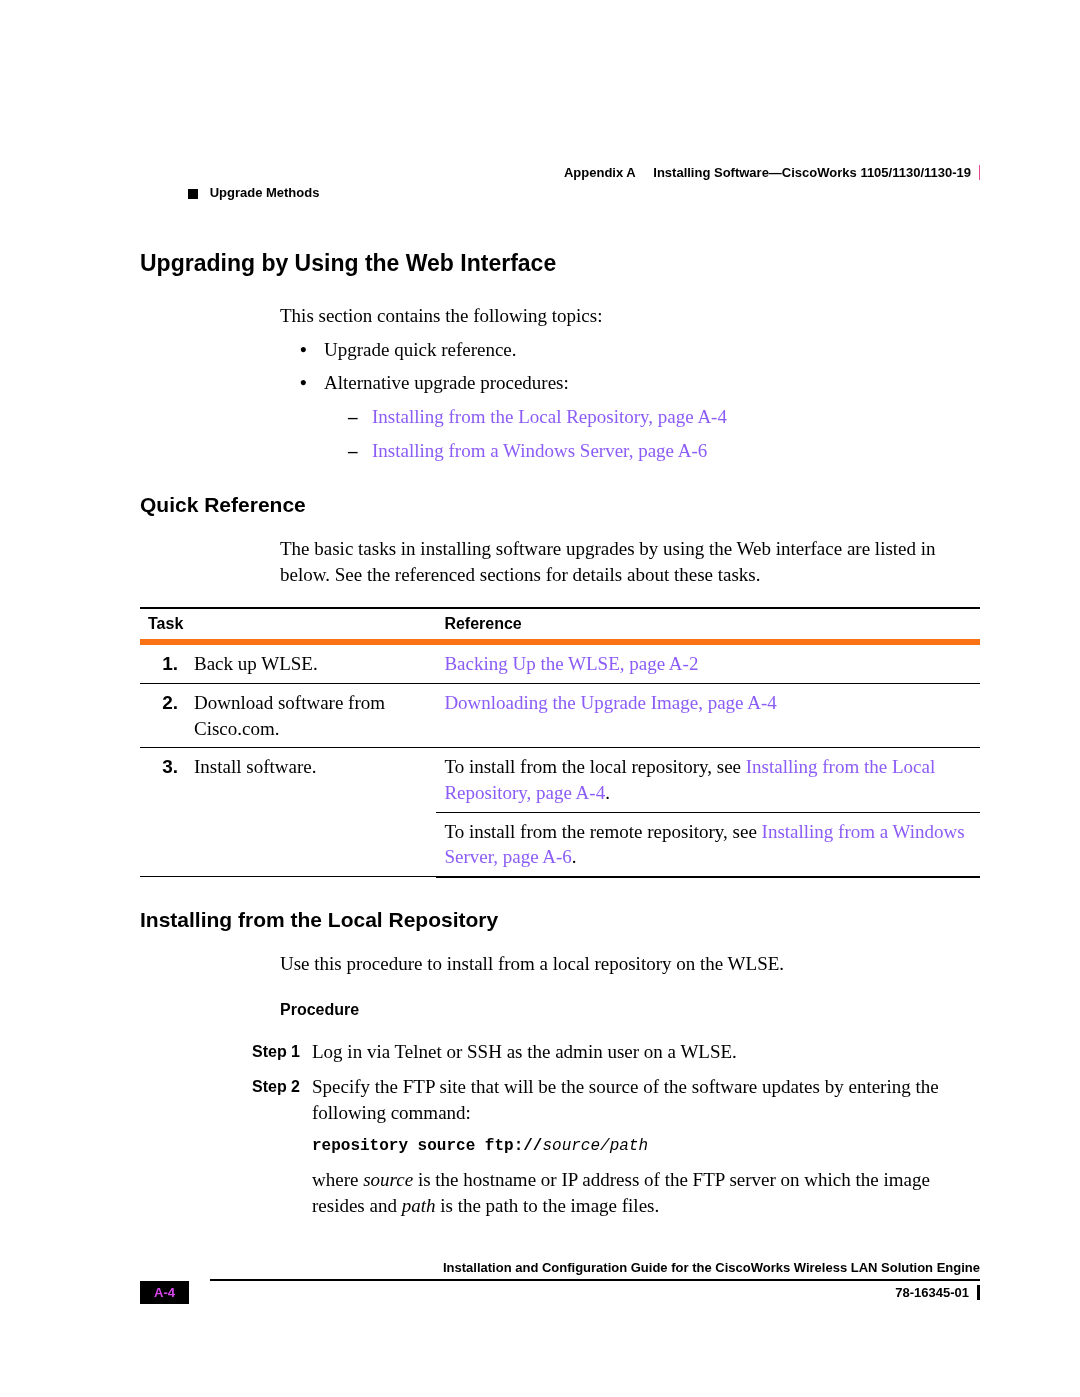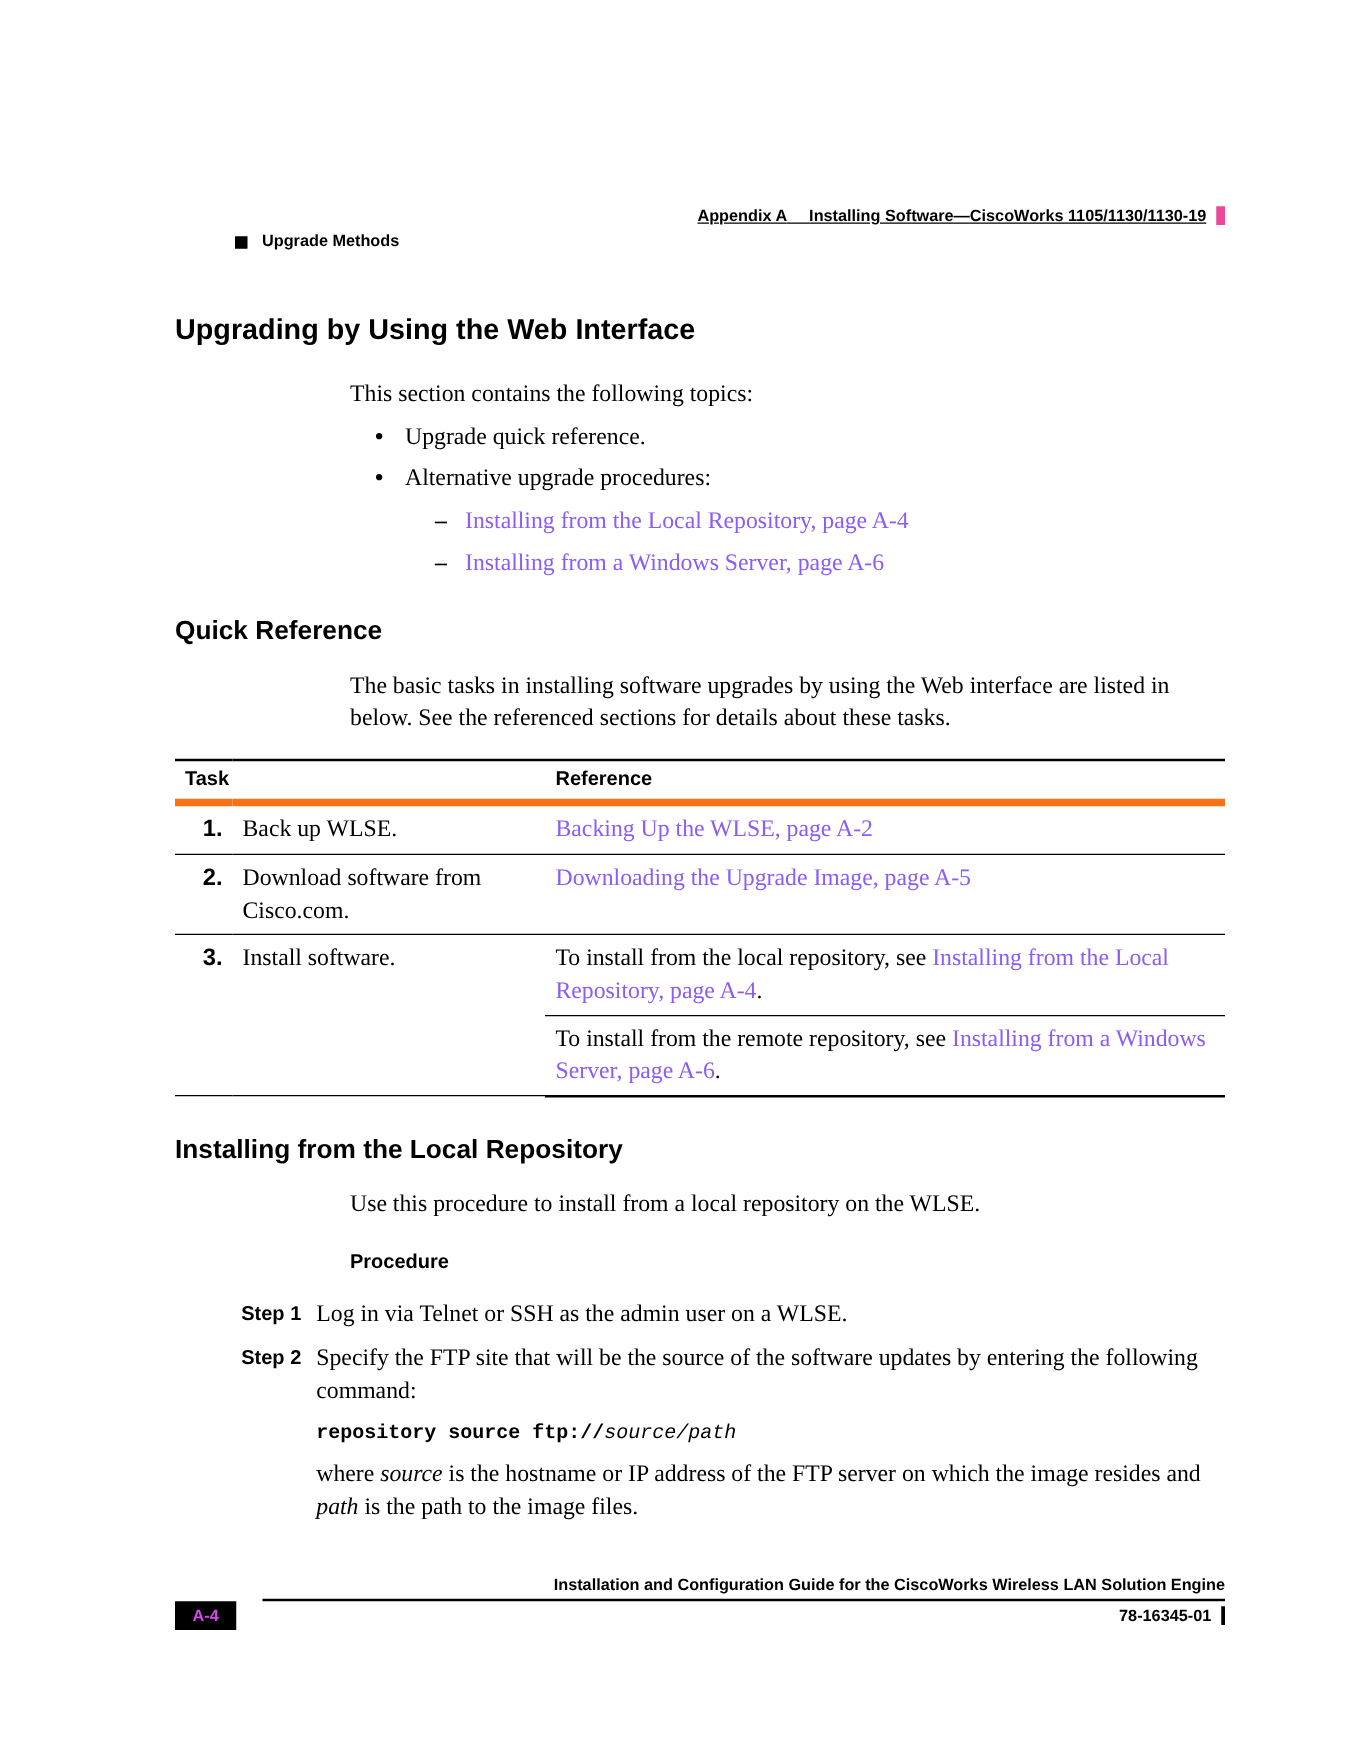--- a/index.html
+++ b/index.html
@@ -19,23 +19,22 @@
     position: absolute;
     top: 165px;
     right: 100px;
     left: 140px;
     text-align: right;
     font-family: Arial, Helvetica, sans-serif;
     font-size: 13px;
     font-weight: bold;
   }
   .top-header-line {
-    border-right: 7px solid #ec4899;
+    border-right: 1px solid #ec4899;
     padding-right: 8px;
-    text-decoration: underline;
   }
   .upgrade-methods {
     position: absolute;
     top: 185px;
     left: 140px;
     font-family: Arial, Helvetica, sans-serif;
     font-size: 13px;
     font-weight: bold;
     padding-left: 48px;
   }
@@ -136,21 +135,21 @@
   table.ref tr.last td {
     border-bottom: 2px solid #000;
   }
   .proc-label {
     font-family: Arial, Helvetica, sans-serif;
     font-size: 16px;
     font-weight: bold;
     margin: 24px 0 20px 140px;
   }
   .steps {
-    margin-left: 53px;
+    margin-left: 112px;
     font-size: 19px;
   }
   .step-row {
     display: flex;
     margin-bottom: 10px;
     line-height: 1.35;
   }
   .step-label {
     font-family: Arial, Helvetica, sans-serif;
     font-weight: bold;
@@ -251,21 +250,21 @@
         <th>Reference</th>
       </tr>
       <tr>
         <td class="num">1.</td>
         <td>Back up WLSE.</td>
         <td><span class="link">Backing Up the WLSE, page A-2</span></td>
       </tr>
       <tr>
         <td class="num">2.</td>
         <td>Download software from Cisco.com.</td>
-        <td><span class="link">Downloading the Upgrade Image, page A-5</span></td>
+        <td><span class="link">Downloading the Upgrade Image, page A-4</span></td>
       </tr>
       <tr>
         <td class="num" rowspan="2">3.</td>
         <td rowspan="2">Install software.</td>
         <td>
           <span>To install from the local repository, see </span><span class="link">Installing from the Local Repository, page A-4</span><span>.</span>
         </td>
       </tr>
       <tr class="last">
         <td>

